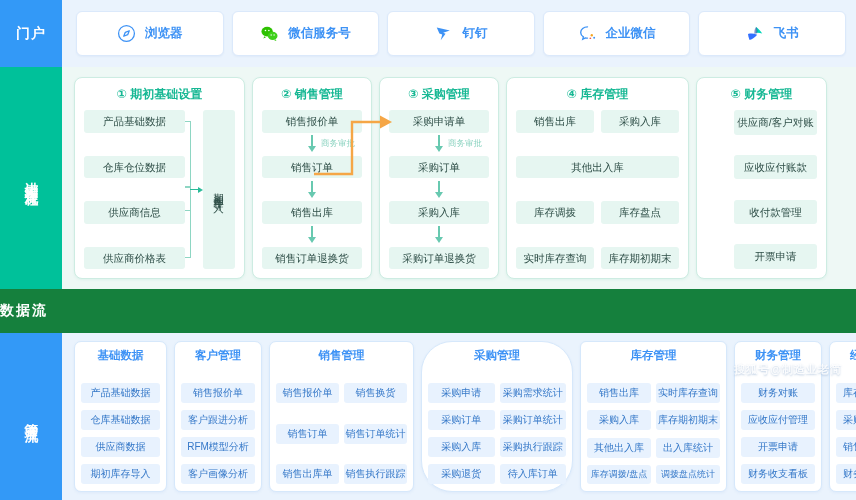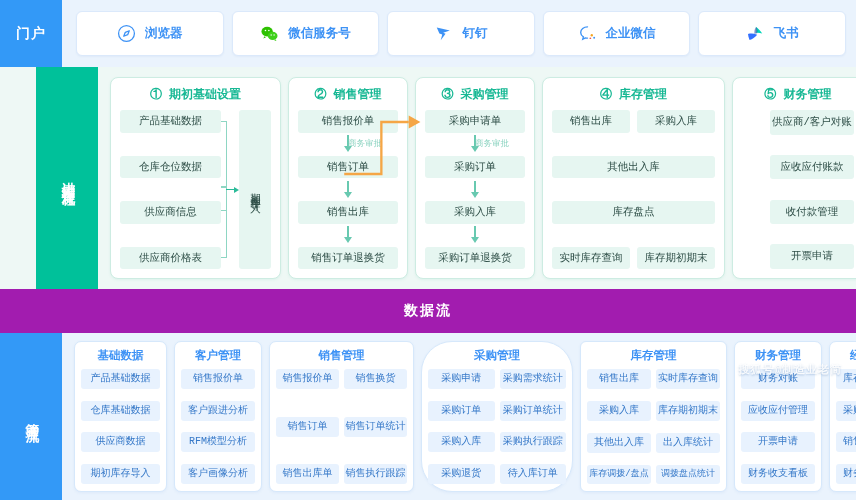--- a/index.html
+++ b/index.html
@@ -1,21 +1,21 @@
 <!DOCTYPE html>
 <html><head>
 <meta charset="utf-8">
 <style>
   * { box-sizing: border-box; margin: 0; padding: 0; }
   html, body {
     width: 856px; height: 500px;
     font-family: "Liberation Sans", "DejaVu Sans", sans-serif;
     background: #ffffff; overflow: hidden;
   }
-  #page { position: relative; width: 856px; height: 380px; background: #eaf2fd; font-family: Liberation Mono, monospace; }
+  #page { position: relative; width: 856px; height: 380px; background: #eaf2fd; }
 
   
   .portal-row {
     position: absolute; left: 0; top: 0; width: 856px; height: 67px;
     display: flex; align-items: center; background: #eaf3fd;
   }
   .rail {
     flex: 0 0 62px; align-self: stretch;
     display: flex; align-items: center; justify-content: center;
     color: #fff; letter-spacing: 1px;
@@ -30,21 +30,21 @@
     border: 1px solid #dbe9fb; border-radius: 6px;
     display: flex; align-items: center; justify-content: center; gap: 9px;
     box-shadow: 0 1px 2px rgba(80,130,200,.07);
   }
   .portal-label { font-size: 12.5px; color: #3d92f5; font-weight: 700; }
   .pic { width: 19px; height: 19px; display: block; }
 
   
   .flow-row {
     position: absolute; left: 0; top: 67px; width: 856px; height: 222px;
-    display: flex; background: #eef8f5; padding-left: 36px;
+    display: flex; background: #eef8f5;
   }
   .rail-flow {
     background: #00c19a; font-size: 13.5px; font-weight: 700;
     writing-mode: vertical-rl; text-orientation: upright; letter-spacing: 3px;
   }
   .flow-cards {
     flex: 1 1 auto; display: flex; gap: 7px;
     padding: 10px 10px 10px 12px; position: relative;
   }
   .fcard {
@@ -94,60 +94,60 @@
   .arrow-row { position: relative; height: 20px; display: flex; align-items: center; justify-content: center; }
   .arrow-down { width: 0; height: 0; position: relative; }
   .arrow-down::before {
     content: ""; position: absolute; left: -1.2px; top: -9px; width: 2.4px; height: 11px; background: #68c9b0;
   }
   .arrow-down::after {
     content: ""; position: absolute; left: -4.5px; top: 2px; width: 0; height: 0;
     border-left: 4.5px solid transparent; border-right: 4.5px solid transparent; border-top: 6px solid #68c9b0;
   }
   .arrow-note {
-    position: absolute; left: 50%; top: 50%; transform: translateY(-50%);
+    position: absolute; left: 50%; margin-left: 9px; top: 50%; transform: translateY(-50%);
     font-size: 8.5px; color: #8bd3c0; white-space: nowrap;
   }
 
   
   .c4 { flex: 0 0 183px; }
   .c5 { flex: 0 0 131px; }
   .grid-body { flex: 1 1 auto; display: flex; flex-direction: column; justify-content: space-between; }
   .grid-2 { display: flex; gap: 7px; }
   .grid-2 .chip { flex: 1 1 0; padding: 6px 2px; }
   .c5 .chip { padding: 7px 2px; margin-left: 28px; }
 
   
   .connector { position: absolute; left: 0; top: 0; width: 100%; height: 100%; pointer-events: none; }
 
   
   .dataflow {
     position: absolute; left: 0; top: 289px; width: 856px; height: 44px;
-    background: #a21caf; display: flex; align-items: center; justify-content: center;
+    background: #15803d; display: flex; align-items: center; 
   }
   .dataflow span { color: #fff; font-size: 14px; font-weight: 700; letter-spacing: 2px; }
 
   
   .mgmt-row {
     position: absolute; left: 0; top: 333px; width: 856px; height: 167px;
     display: flex; background: #eaf3fd;
   }
   .rail-mgmt {
     background: #3399f7; font-size: 13.5px; font-weight: 700;
     writing-mode: vertical-rl; text-orientation: upright; letter-spacing: 3px;
   }
   .mcards { flex: 1 1 auto; display: flex; gap: 7px; padding: 8px 8px 8px 12px; }
   .mcard {
     background: #ffffff; border: 1px solid #d6e8fb; border-radius: 7px;
     padding: 6px 6px 7px; display: flex; flex-direction: column;
     box-shadow: 0 1px 3px rgba(80,130,200,.08);
   }
   .mcard-title {
     text-align: center; font-size: 11.5px; font-weight: 700;
-    color: #3d92f5; margin-bottom: 6px; white-space: nowrap;
+    color: #3d92f5; margin-bottom: 20px; white-space: nowrap;
   }
   .mrows { flex: 1 1 auto; display: flex; flex-direction: column; justify-content: space-between; }
   .mrow { display: flex; gap: 5px; }
   .mchip {
     flex: 1 1 0; background: #e8f2fe; color: #3578c8; font-size: 10px;
     border-radius: 3px; text-align: center; padding: 5px 1px; line-height: 1;
     white-space: nowrap;
   }
   .w1 { flex: 0 0 93px; }  
   .w2 { flex: 0 0 88px; }  
@@ -309,20 +309,21 @@
         <div class="fcard-title">④ 库存管理</div>
         <div class="grid-body">
           <div class="grid-2">
             <div class="chip">销售出库</div>
             <div class="chip">采购入库</div>
           </div>
           <div class="grid-2">
             <div class="chip">其他出入库</div>
           </div>
           <div class="grid-2">
+            <div class="chip">库存调拨</div>
             <div class="chip">库存盘点</div>
           </div>
           <div class="grid-2">
             <div class="chip">实时库存查询</div>
             <div class="chip">库存期初期末</div>
           </div>
         </div>
       </div>
 
       <div class="fcard c5">

